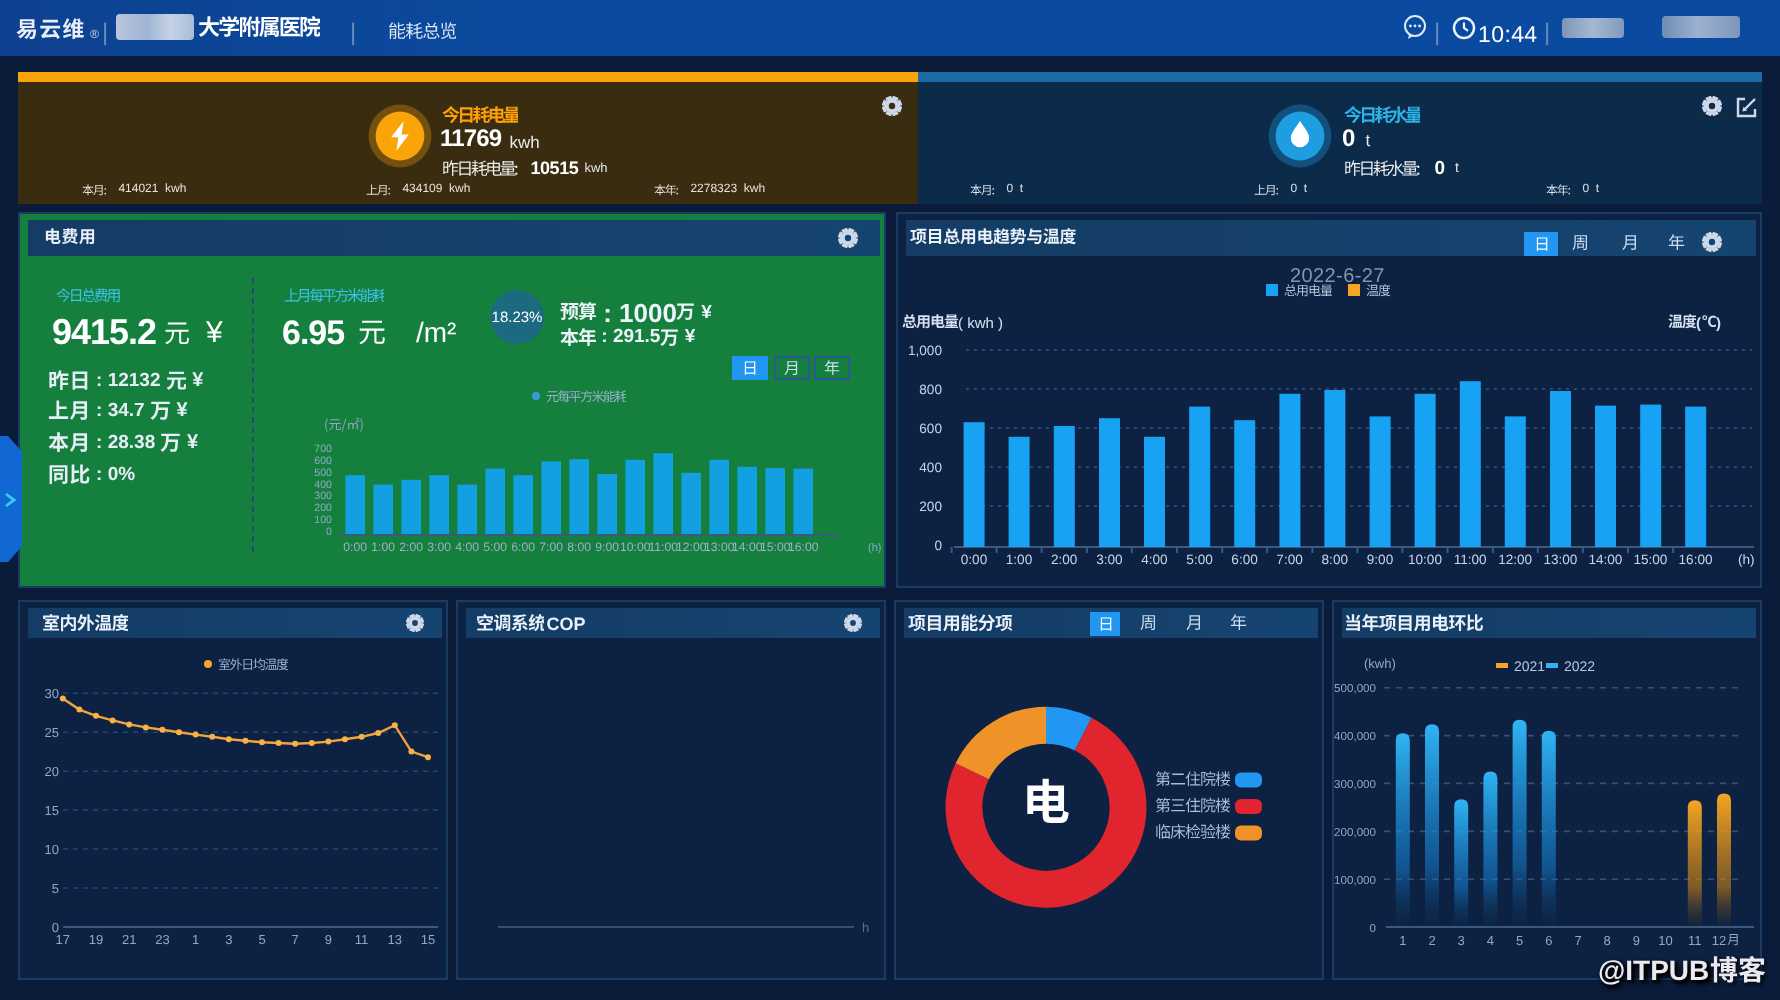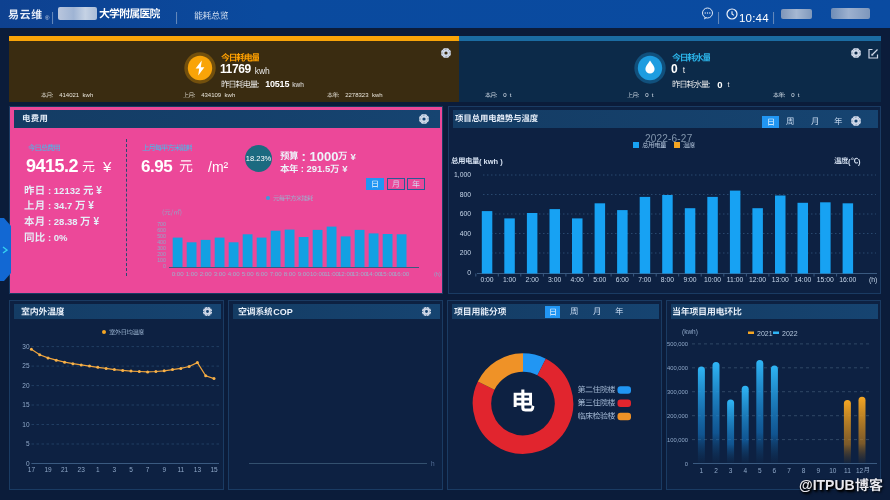--- a/index.html
+++ b/index.html
@@ -334,21 +334,21 @@
   </div>
 <div style="position:absolute;left:868px;top:48px;">
     <svg width="11" height="11" viewBox="0 0 11 11">
       <g stroke="#cfd8e8" fill="none" stroke-width="1.2">
         <path d="M9.5 6.5 V10 H1 V1.5 H4.5"></path>
         <path d="M4 7 L9.5 1.5"></path>
       </g>
       <path d="M3.2 7.8 L5.6 7.3 L3.7 5.4 Z" fill="#cfd8e8"></path>
     </svg>
   </div>
-<div style="position:absolute;left:9px;top:106px;width:434px;height:188px;background:#ec4899;border:1px solid #1a3b63">
+<div style="position:absolute;left:9px;top:106px;width:434px;height:188px;background:#15803d;border:1px solid #1a3b63">
     <div style="position:absolute;left:4px;top:2.5px;width:426px;height:18px;background:linear-gradient(90deg,#143c64,#164471);display:flex;align-items:center">
       <div style="margin-left:8px;display:flex;align-items:center">
         <svg width="26.1" height="8.5" viewBox="0 0 3071 1000" preserveAspectRatio="xMinYMid meet">
           <g fill="#e9f1fb">
             <use href="#u7535b" x="0"></use>
             <use href="#u8d39b" x="1024"></use>
             <use href="#u7528b" x="2047"></use>
           </g>
         </svg>
       </div>
@@ -681,21 +681,21 @@
       </div>
       <div style="position:absolute;left:2px;top:31.5px;display:flex;align-items:center">
         <svg width="28.0" height="7.5" viewBox="0 0 3733 1000" preserveAspectRatio="xMinYMid meet">
           <g fill="#d6e2f2">
             <use href="#u603bb" x="0"></use>
             <use href="#u7528b" x="933"></use>
             <use href="#u7535b" x="1867"></use>
             <use href="#u91cfb" x="2800"></use>
           </g>
         </svg>
-        <span style="font-size:7.5px;font-weight:bold;color:#d6e2f2">( kwh )</span>
+        <span style="font-size:7.5px;font-weight:normal;color:#d6e2f2">( kwh )</span>
       </div>
       <div style="position:absolute;left:385px;top:31.5px;display:flex;align-items:center">
         <svg width="14.0" height="7.5" viewBox="0 0 1867 1000" preserveAspectRatio="xMinYMid meet">
           <g fill="#d6e2f2">
             <use href="#u6e29b" x="0"></use>
             <use href="#u5ea6b" x="933"></use>
           </g>
         </svg>
         <span style="font-size:7.5px;font-weight:bold;color:#d6e2f2">(</span>
         <svg width="7.5" height="7.5" viewBox="0 0 1000 1000" preserveAspectRatio="xMinYMid meet">

